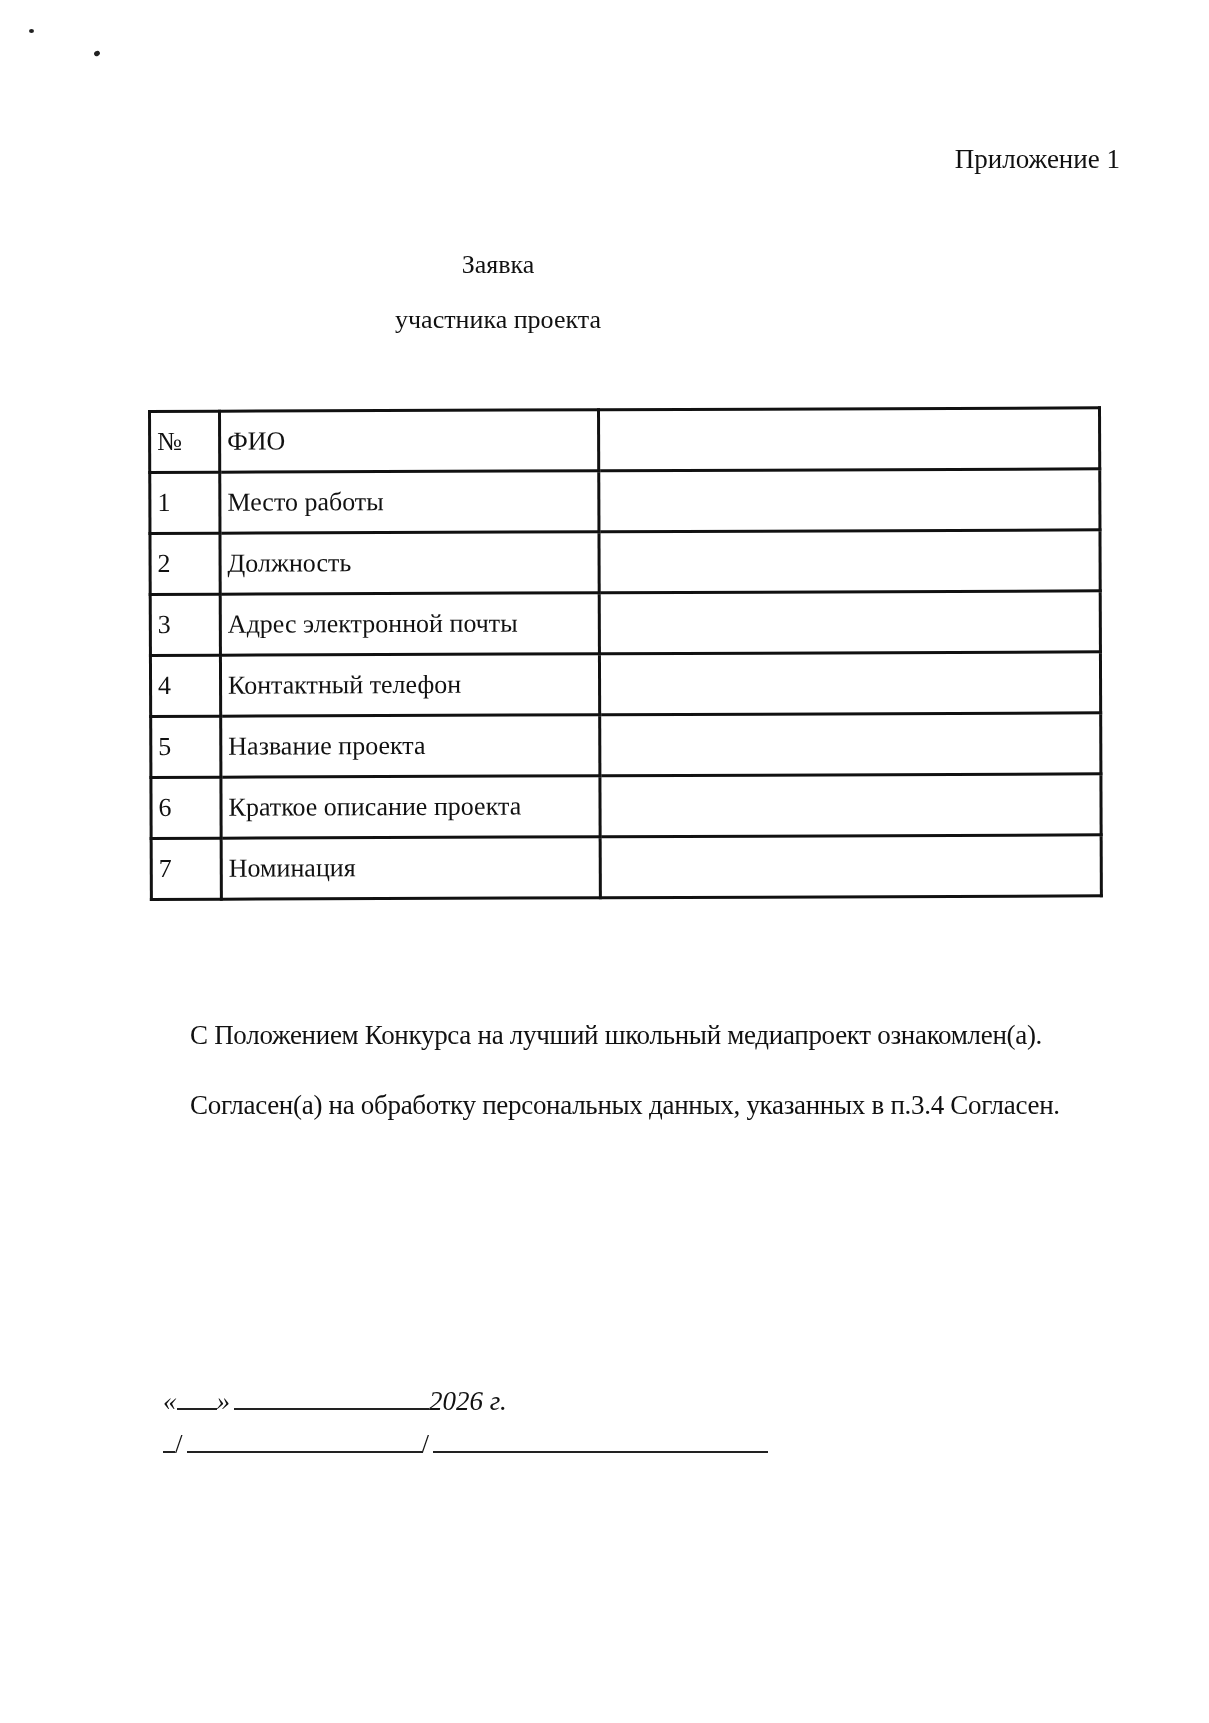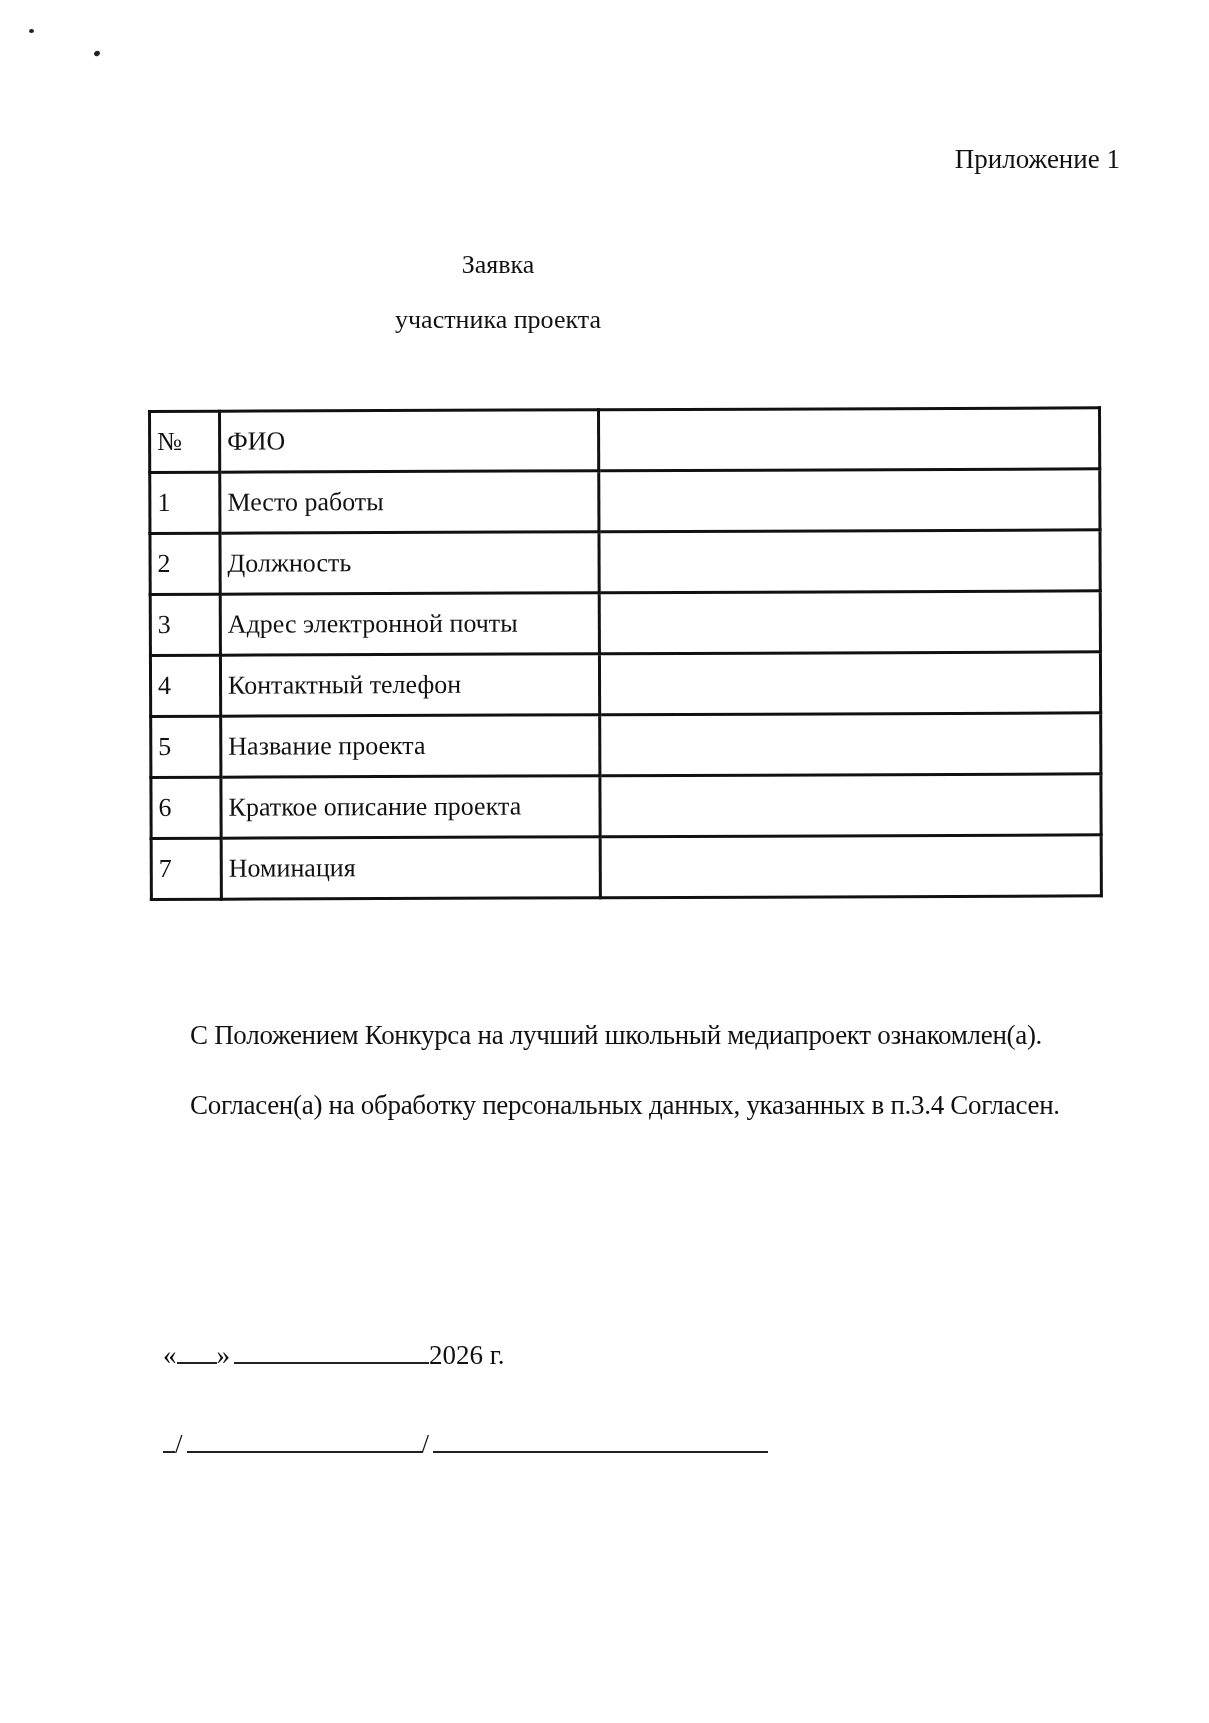--- a/index.html
+++ b/index.html
@@ -19,21 +19,21 @@
   table.form td {
     border: 3px solid #111; height: 58px; padding: 0 6px; font-size: 26px; vertical-align: middle;
   }
   td.num { width: 55px; }
   td.label { width: 364px; }
   td.value { }
   .para { position: absolute; left: 163px; font-size: 27px; font-family: "Liberation Sans Narrow", "Liberation Serif", serif; letter-spacing: -0.3px; margin-left: 27px; }
   .p1 { top: 1020px; }
   .p2 { top: 1085px; width: 900px; line-height: 40px; }
   .sig { position: absolute; left: 163px; font-size: 27px; }
-  .date-line { top: 1336px; }
+  .date-line { top: 1382px; font-style: italic; }
   .sign-line { top: 1425px; }
   .blank { display: inline-block; border-bottom: 2px solid #222; height: 26px; vertical-align: baseline; }
 </style>
 </head>
 <body>
 
 <div class="speck" style="left:29px;top:29px;width:5px;height:4px;"></div>
 <div class="speck" style="left:94px;top:51px;width:6px;height:5px;transform:rotate(-30deg);"></div>
 
 <div class="appendix">Приложение 1</div>

